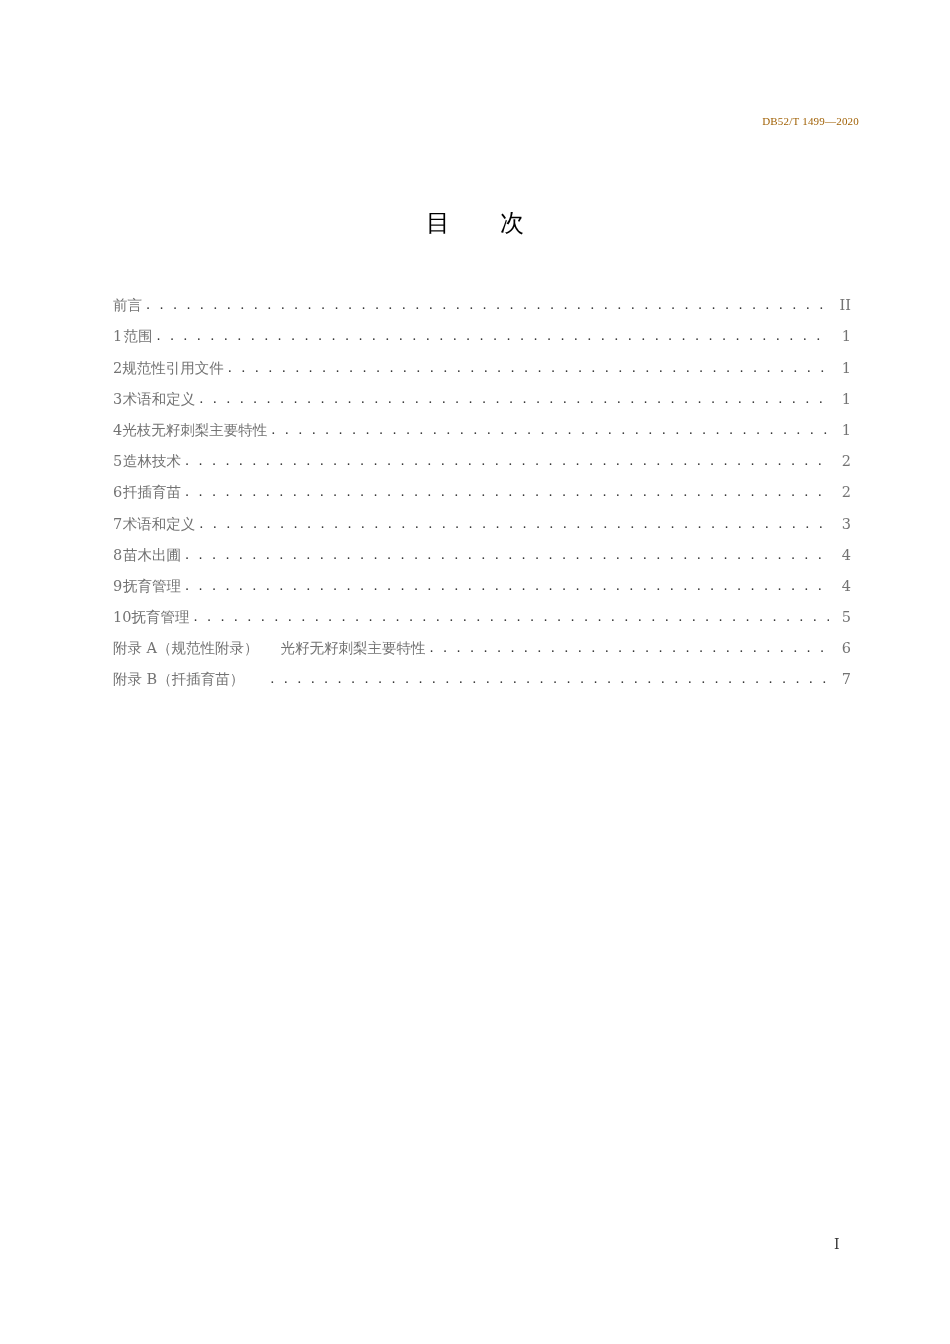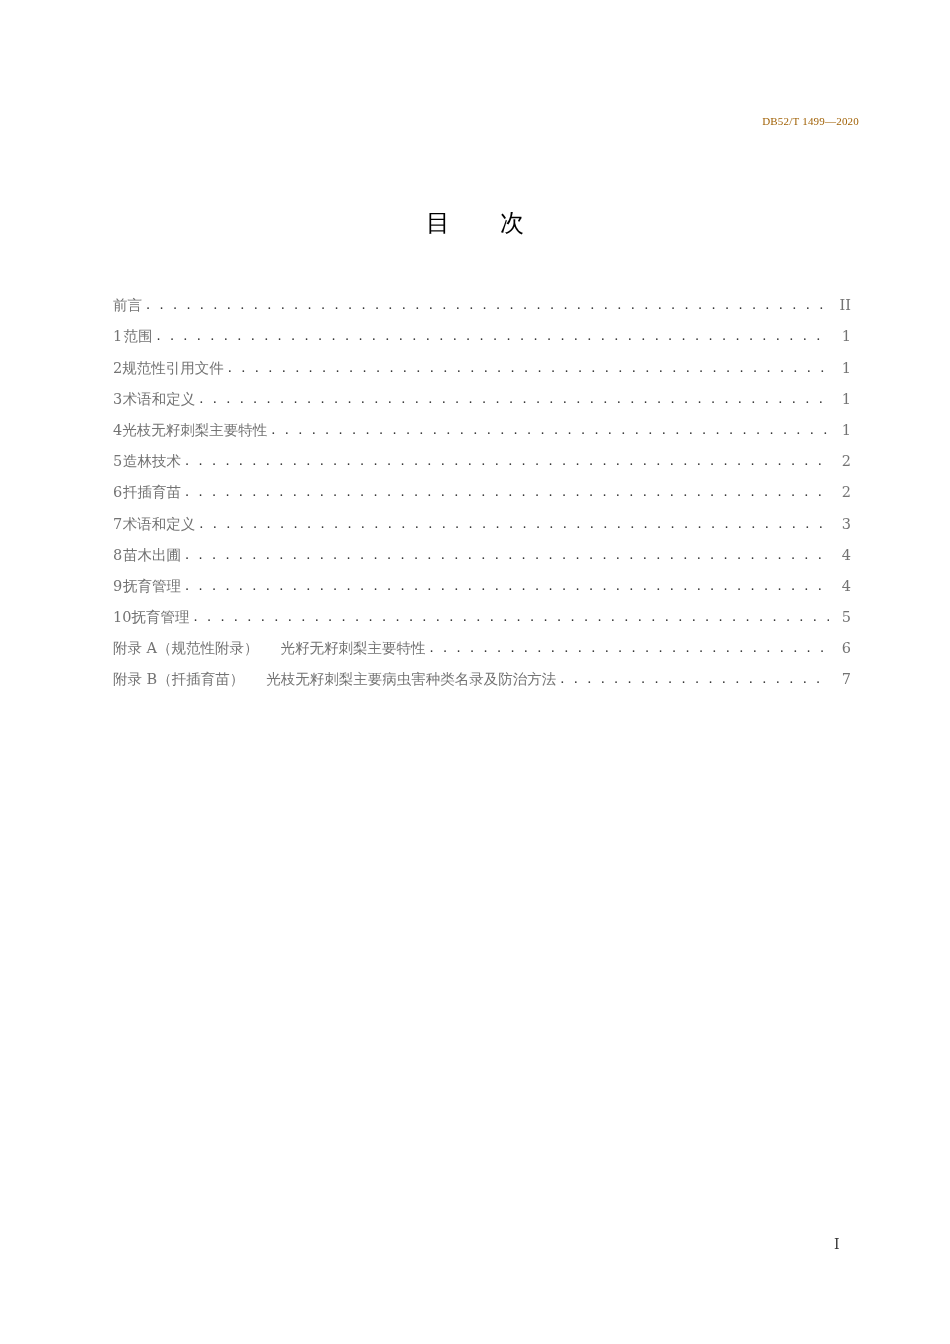--- a/index.html
+++ b/index.html
@@ -168,19 +168,18 @@
     <span class="toc-page">5</span>
   </li>
   <li class="toc-row">
     <span class="toc-label appendix-prefix">附录 A（规范性附录）</span>
     <span class="toc-label">光籽无籽刺梨主要特性</span>
     <span class="toc-leader"></span>
     <span class="toc-page">6</span>
   </li>
   <li class="toc-row">
     <span class="toc-label appendix-prefix">附录 B（扦插育苗）</span>
-    <span class="toc-label">光枝无籽刺梨主要病虫害种类名录及防治方法</span>
     <span class="toc-leader"></span>
     <span class="toc-page">7</span>
   </li>
 </ul>
 
 <div class="page-footer">I</div>
 
 </body></html>

